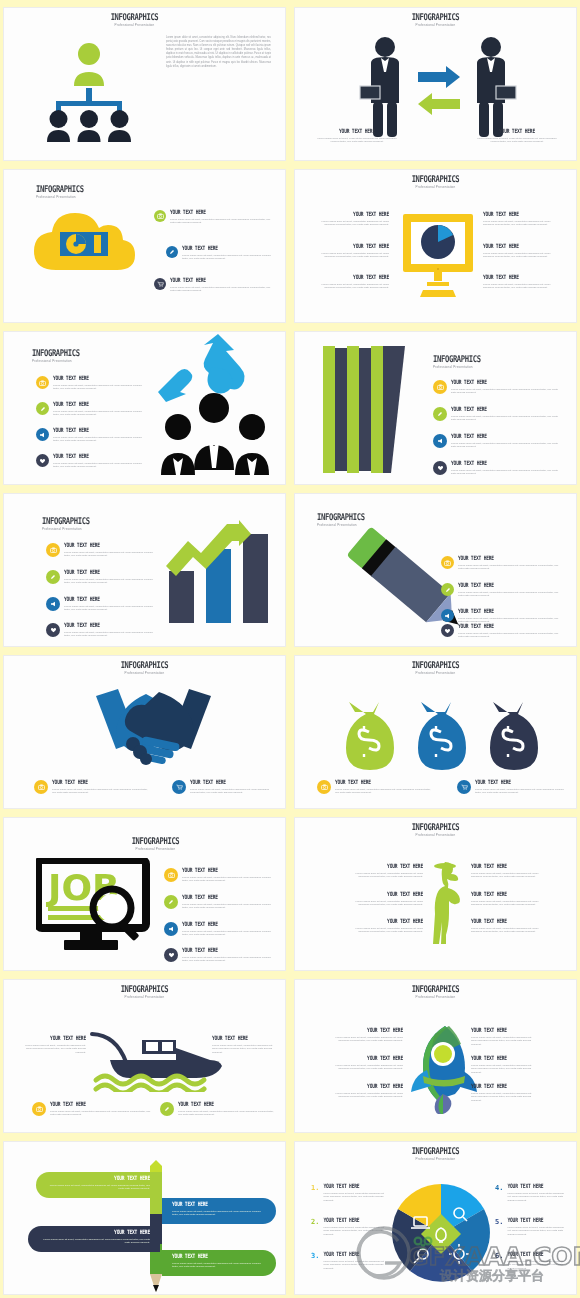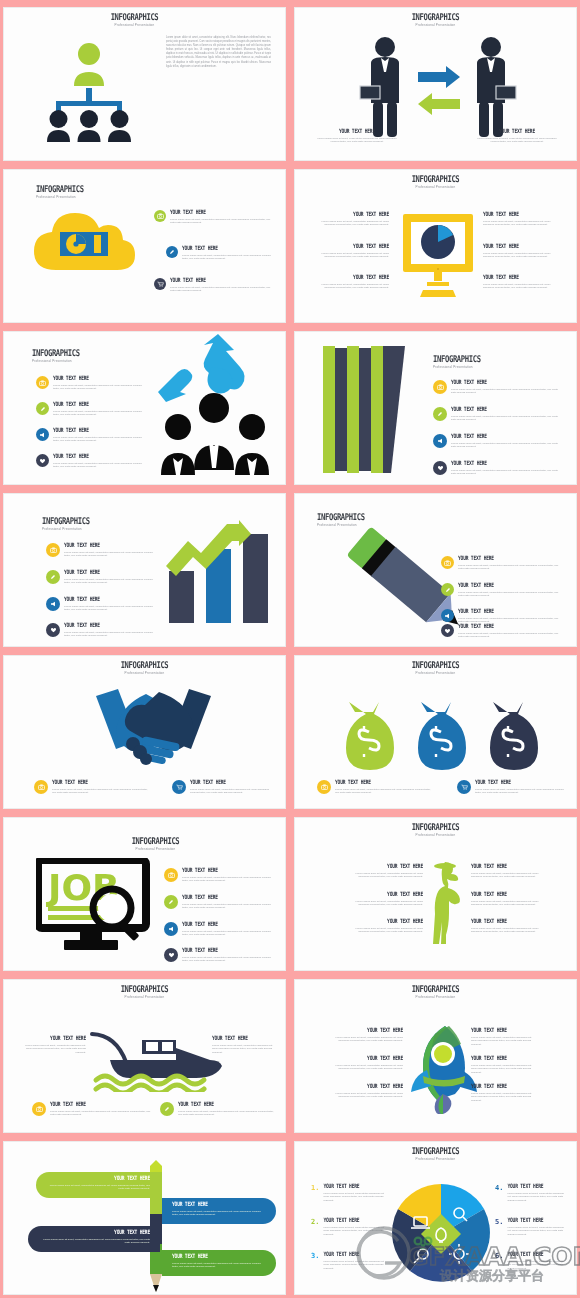--- a/index.html
+++ b/index.html
@@ -2,21 +2,21 @@
 <html><head>
 <meta charset="utf-8">
 <style>
   * { box-sizing: border-box; margin:0; padding:0; }
   html,body { width:580px; height:1298px; }
   body {
     background:#d4d6d8;
     font-family:"Liberation Sans", sans-serif;
     overflow:hidden;
   }
-  .sheet { position:relative; width:580px; height:1298px; background:#fca5a5; }
+  .sheet { position:relative; width:580px; height:1298px; background:#fef9c3; }
   .grid {
     display:grid;
     grid-template-columns:repeat(2,283px);
     grid-auto-rows:154px;
     column-gap:8px;
     row-gap:8px;
     padding:7px 3px;
   }
   .slide {
     position:relative;

